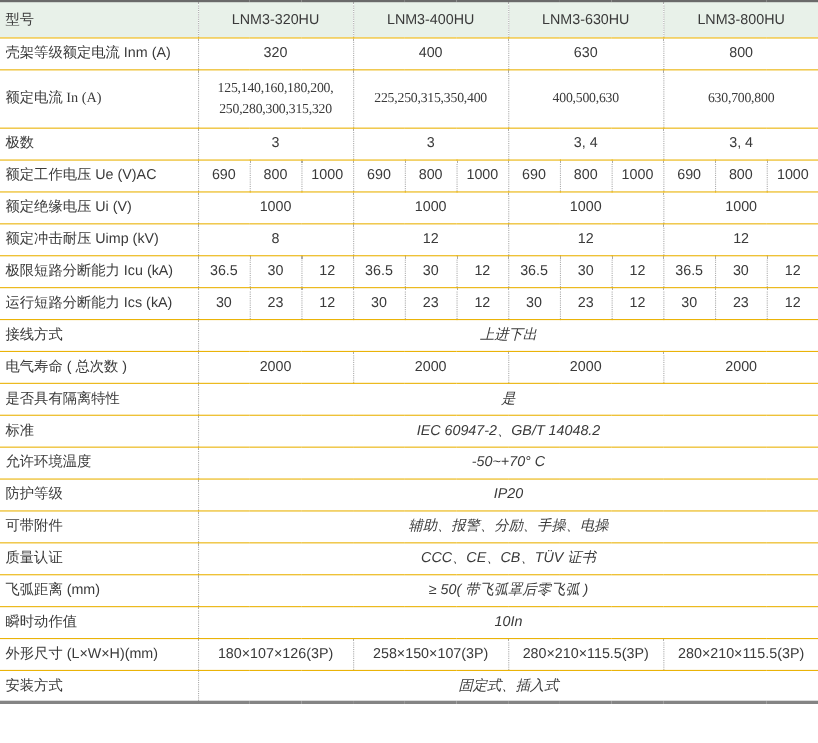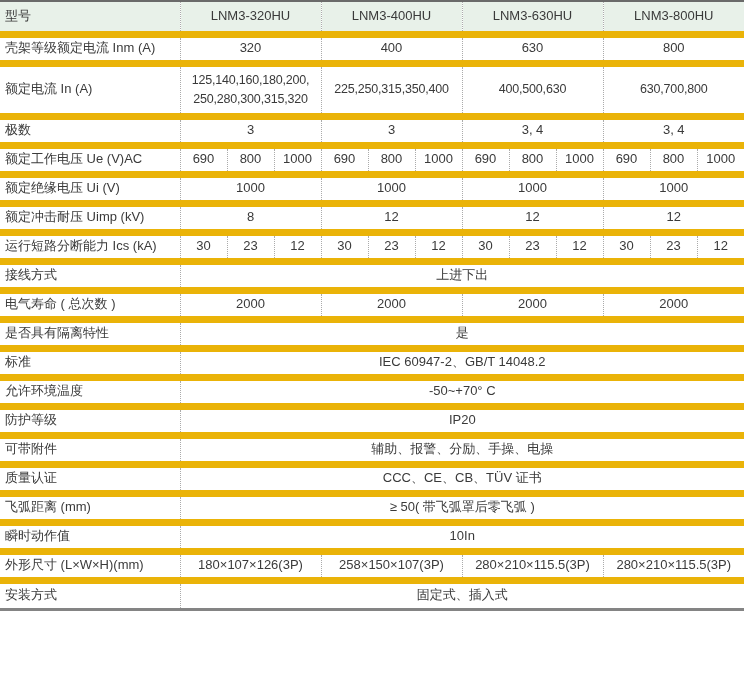--- a/index.html
+++ b/index.html
@@ -17,21 +17,21 @@
   }
   table.spec {
     width: 744px;
     border-collapse: collapse;
     table-layout: fixed;
     border-top: 2px solid #6a6a6a;
     border-bottom: 3px solid #848484;
   }
   col.c-label { width: 180px; }
   col.c-sub   { width: 47px; }
-  tr { border-top: 7px solid #eab308; }
+  tr { border-top: 1px solid #eab308; }
   tr.r-header { border-top: none; }
   th, td {
     font-size: 13px;
     font-weight: normal;
     color: #3a3a3a;
     padding: 0;
     text-align: center;
     vertical-align: middle;
     overflow: hidden;
     line-height: 1.25;
@@ -39,28 +39,28 @@
   td.lbl, th.lbl {
     text-align: left;
     padding-left: 5px;
     padding-right: 2px;
     border-right: 1px dotted #ababab;
   }
   td.v, th.v { border-left: 1px dotted #ababab; }
   td.v:first-of-type, th.v:first-of-type { border-left: none; }
   tr.r-header { height: 33px; background: #e8f1e9; }
   tr.r { height: 29px; }
-  tr.r-tall { height: 53px; }
+  tr.r-tall { height: 53px; font-family: Liberation Serif, serif; }
   td.multiline {
     white-space: pre-line;
     font-size: 12.5px;
     letter-spacing: -0.2px;
     line-height: 1.45;
   }
-  td.span { border-left: none; }
+  td.span { border-left: none; font-style: italic; }
 </style>
 </head>
 <body>
 
 <div class="page">
   <table class="spec">
     <colgroup>
       <col class="c-label">
       <col class="c-sub">
         <col class="c-sub">
@@ -135,20 +135,35 @@
     </tr>
 
     <tr class="r">
       <td class="lbl">额定冲击耐压 Uimp (kV)</td>
       <td class="v" colspan="3">8</td>
       <td class="v" colspan="3">12</td>
       <td class="v" colspan="3">12</td>
       <td class="v" colspan="3">12</td>
     </tr>
 
+    <tr class="r">
+      <td class="lbl">极限短路分断能力 Icu (kA)</td>
+      <td class="v">36.5</td>
+      <td class="v">30</td>
+      <td class="v">12</td>
+      <td class="v">36.5</td>
+      <td class="v">30</td>
+      <td class="v">12</td>
+      <td class="v">36.5</td>
+      <td class="v">30</td>
+      <td class="v">12</td>
+      <td class="v">36.5</td>
+      <td class="v">30</td>
+      <td class="v">12</td>
+    </tr>
 
     <tr class="r">
       <td class="lbl">运行短路分断能力 Ics (kA)</td>
       <td class="v">30</td>
       <td class="v">23</td>
       <td class="v">12</td>
       <td class="v">30</td>
       <td class="v">23</td>
       <td class="v">12</td>
       <td class="v">30</td>

